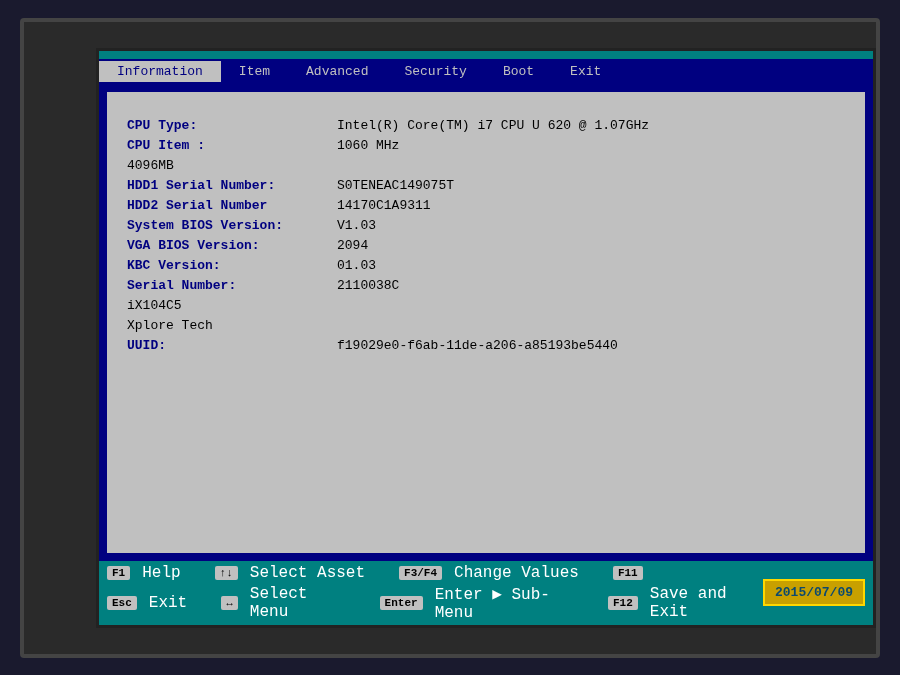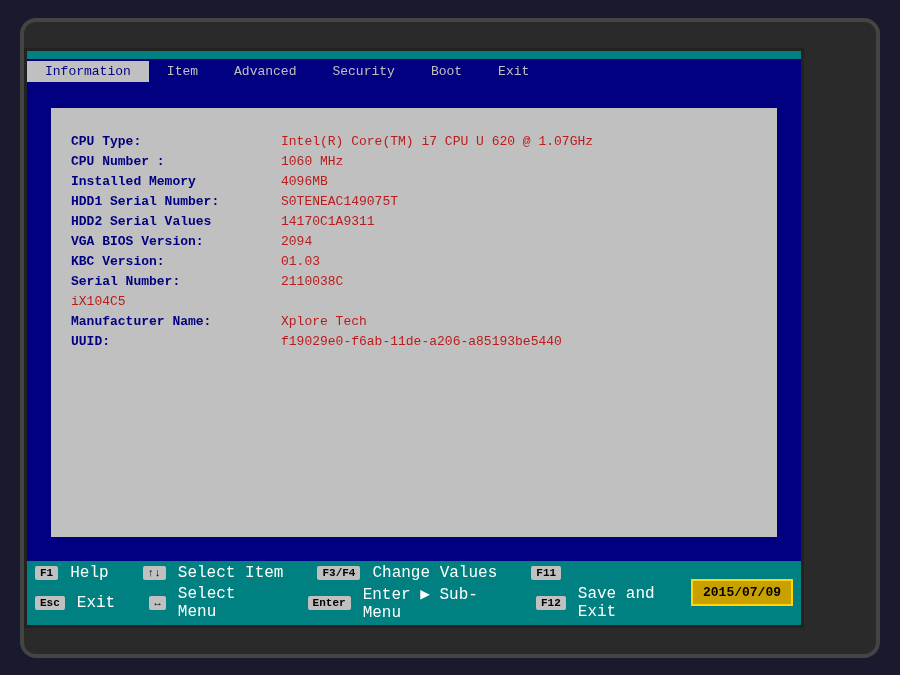--- a/index.html
+++ b/index.html
@@ -11,24 +11,24 @@
       align-items: center;
       justify-content: center;
       font-family: 'Courier New', Courier, monospace;
       overflow: hidden;
     }
 
     .laptop-outer {
       width: 860px;
       height: 640px;
       background: #2a2a2a;
-      border-radius: 16px;
-      display: flex;
-      align-items: center;
-      justify-content: flex-start;
+      border-radius: 4px;
+      display: flex;
+      align-items: center;
+      justify-content: flex-end;
       border: 4px solid #444;
     }
 
     .screen {
       width: 780px;
       height: 580px;
       background: #000080;
       border: 3px solid #222;
       display: flex;
       flex-direction: column;
@@ -59,21 +59,21 @@
     }
 
     .menu-item.active {
       background: #c0c0c0;
       color: #000080;
     }
 
     .content-area {
       flex: 1;
       background: #c0c0c0;
-      margin: 24px;
+      margin: 8px;
       padding: 16px 20px;
       display: flex;
       flex-direction: column;
       gap: 0;
     }
 
     .bios-brand {
       color: #000080;
       font-size: 13px;
       margin-bottom: 10px;
@@ -87,21 +87,21 @@
     }
 
     .info-label {
       color: #000080;
       width: 210px;
       flex-shrink: 0;
       font-weight: bold;
     }
 
     .info-value {
-      color: #b91c1c;
+      color: #000000;
     }
 
     .footer-bar {
       background: #008080;
       display: flex;
       align-items: center;
       padding: 4px 10px;
       gap: 0;
       flex-wrap: wrap;
     }
@@ -130,21 +130,21 @@
     }
 
     .footer-row {
       display: flex;
       align-items: center;
       gap: 12px;
     }
 
     .date-box {
       background: #c8a000;
-      color: #000000;
+      color: #0c4a6e;
       font-size: 13px;
       font-weight: bold;
       padding: 4px 10px;
       font-family: 'Courier New', monospace;
       border: 2px solid #ffd700;
       margin-left: auto;
     }
   </style>
 </head>
 <body>
@@ -166,69 +166,71 @@
       </div>
 
     <div class="content-area">
       <div class="bios-brand"></div>
 
     <div class="info-row">
           <span class="info-label">CPU Type:</span>
           <span class="info-value">Intel(R) Core(TM) i7 CPU      U 620  @ 1.07GHz</span>
         </div>
         <div class="info-row">
-          <span class="info-label">CPU Number :</span>
+          <span class="info-label">CPU Item :</span>
           <span class="info-value">1060 MHz</span>
         </div>
         <div class="info-row">
-          <span class="info-label">Installed Memory</span>
           <span class="info-value">4096MB</span>
         </div>
         <div class="info-row">
           <span class="info-label">HDD1 Serial Number:</span>
           <span class="info-value">S0TENEAC149075T</span>
         </div>
         <div class="info-row">
-          <span class="info-label">HDD2 Serial Values</span>
+          <span class="info-label">HDD2 Serial Number</span>
           <span class="info-value">14170C1A9311</span>
+        </div>
+        <div class="info-row">
+          <span class="info-label">System BIOS Version:</span>
+          <span class="info-value">V1.03</span>
         </div>
         <div class="info-row">
           <span class="info-label">VGA BIOS Version:</span>
           <span class="info-value">2094</span>
         </div>
         <div class="info-row">
           <span class="info-label">KBC Version:</span>
           <span class="info-value">01.03</span>
         </div>
         <div class="info-row">
           <span class="info-label">Serial Number:</span>
           <span class="info-value">2110038C</span>
         </div>
         <div class="info-row">
           <span class="info-value">iX104C5</span>
         </div>
         <div class="info-row">
-          <span class="info-label">Manufacturer Name:</span>
           <span class="info-value">Xplore Tech</span>
         </div>
         <div class="info-row">
           <span class="info-label">UUID:</span>
           <span class="info-value">f19029e0-f6ab-11de-a206-a85193be5440</span>
         </div>
       </div>
 
     <div class="footer-bar" style="flex-direction: column; align-items: flex-start; padding: 3px 8px;">
     <div style="display: flex; width: 100%; align-items: center;">
           <div class="footer-rows">
             <div class="footer-row">
               <span class="footer-key">F1</span>
               <span class="footer-desc">Help</span>
               <span style="margin-right: 10px;"></span>
               <span class="footer-key">↑↓</span>
-              <span class="footer-desc">Select Item</span>
+              <span class="footer-desc">Select Asset</span>
               <span style="margin-right: 10px;"></span>
               <span class="footer-key">F3/F4</span>
               <span class="footer-desc">Change Values</span>
               <span style="margin-right: 10px;"></span>
               <span class="footer-key">F11</span>
             </div>
             <div class="footer-row">
               <span class="footer-key">Esc</span>
               <span class="footer-desc">Exit</span>
               <span style="margin-right: 10px;"></span>

